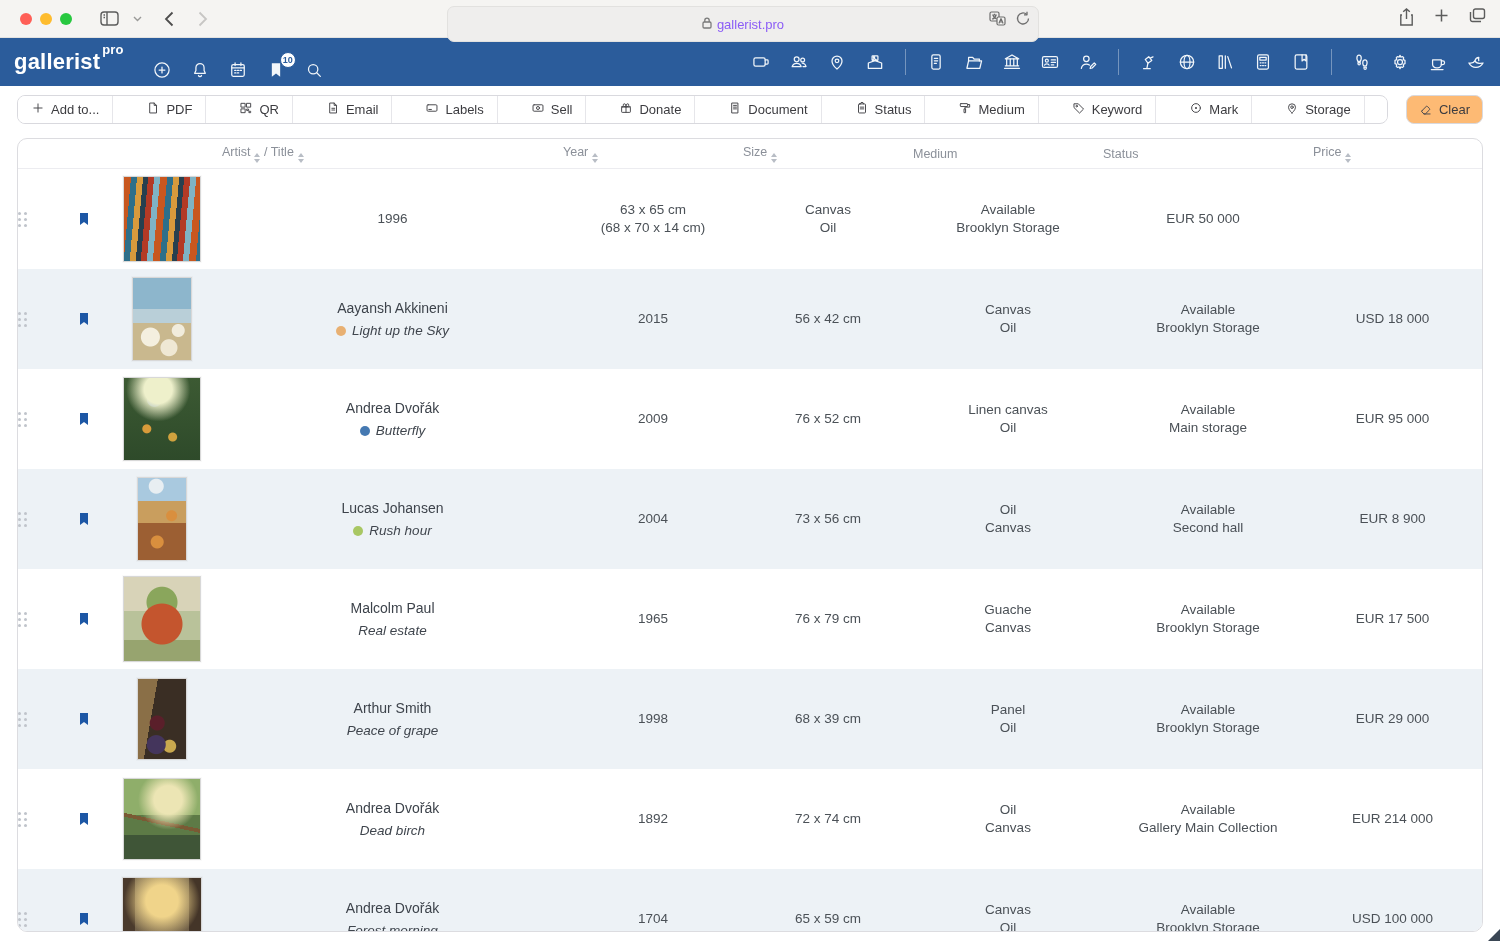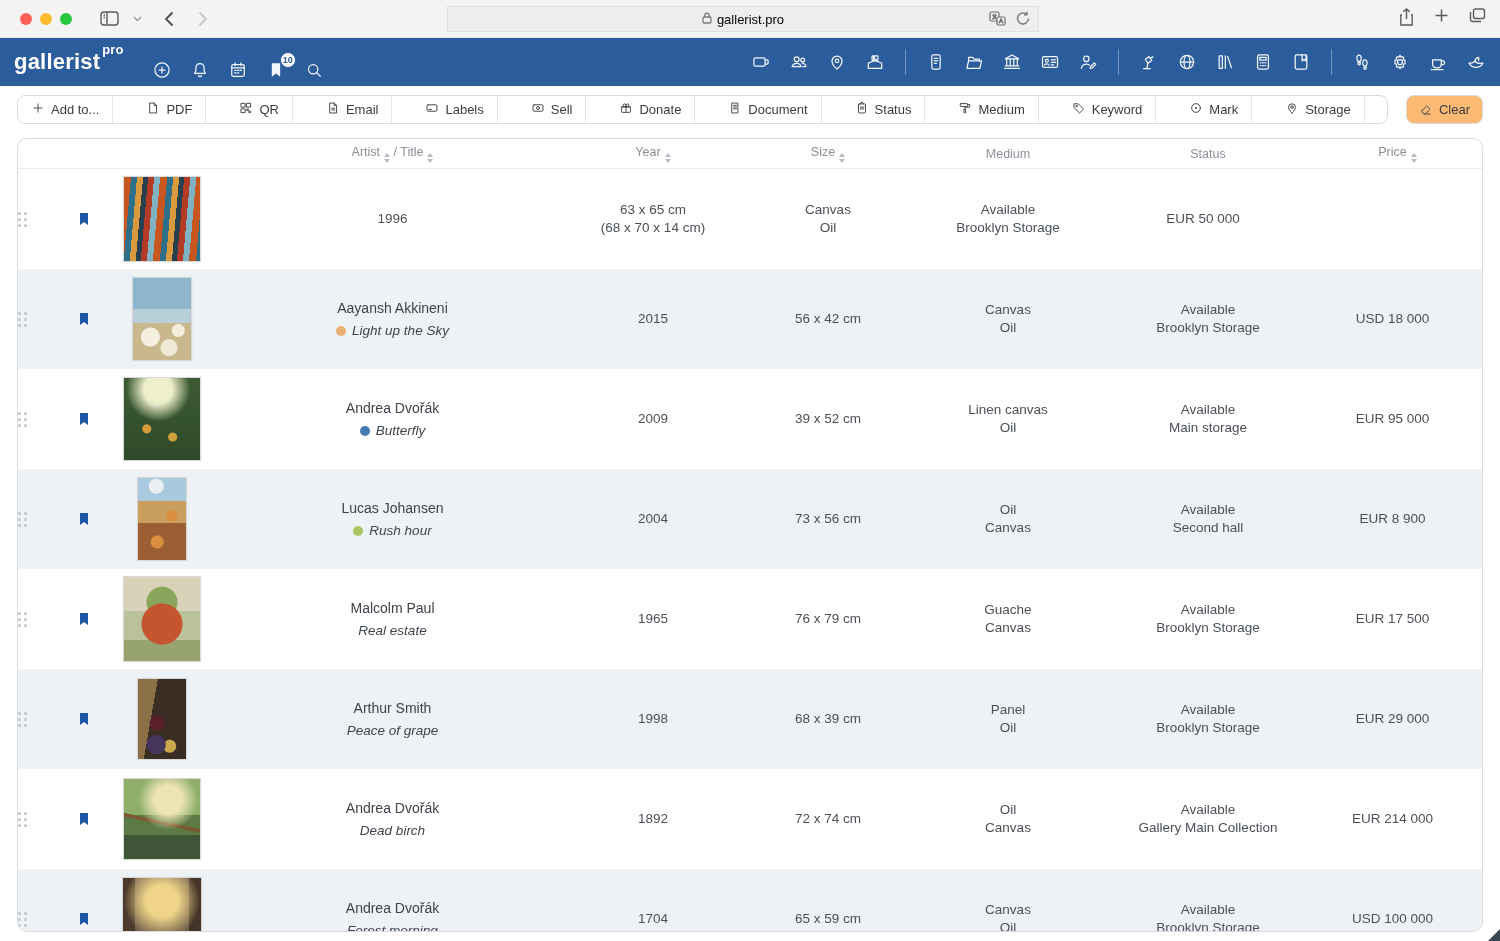--- a/index.html
+++ b/index.html
@@ -8,23 +8,23 @@
 
   
   .chrome { height:38px; background:#f5f4f2; display:flex; align-items:center; position:relative;
     border-bottom:1px solid #e3e2e0; }
   .traffic { display:flex; gap:8px; margin-left:20px; }
   .traffic span { width:12px; height:12px; border-radius:50%; display:block; }
   .t-red{background:#ff5f57}.t-yellow{background:#febc2e}.t-green{background:#28c840}
   .chrome-icons { display:flex; align-items:center; gap:14px; margin-left:28px; color:#5c5c5c; }
   .chrome-icons svg { display:block; }
   .fwd { color:#c7c6c4; }
-  .urlbar { position:absolute; left:447px; top:6px; width:592px; height:26px; background:#efeeed;
-    border:1px solid #e2e1df; border-radius:0; display:flex; align-items:center; justify-content:center;
-    font-size:13px; color:#000000; }
+  .urlbar { position:absolute; left:447px; top:6px; width:592px; height:36px; background:#efeeed;
+    border:1px solid #e2e1df; border-radius:7px; display:flex; align-items:center; justify-content:center;
+    font-size:13px; color:#8b5cf6; }
   .urlbar .lock { margin-right:5px; color:#7a7a7a; }
   .url-right { position:absolute; right:8px; top:4px; display:flex; gap:10px; color:#6d6d6d; }
   .chrome-right { position:absolute; right:14px; top:8px; display:flex; gap:20px; color:#5c5c5c; }
 
   
   .nav { height:48px; background:#2b5c9b; display:flex; align-items:center; padding:0 14px; color:#f2f6fa; }
   .logo { color:#fff; font-size:22px; font-weight:700; letter-spacing:.2px; line-height:1; cursor:default; }
   .logo sup { font-size:13px; font-weight:700; position:relative; top:-7px; left:2px; }
   .nav-left { display:flex; align-items:center; gap:18px; margin-left:30px;margin-top:16px; }
   .nav-right { display:flex; align-items:center; gap:18px; margin-left:auto; }
@@ -44,21 +44,21 @@
   .fbtn svg { color:#4a4a4e; }
   .clear-btn { height:29px; border:1px solid #d9d9de; border-radius:8px; background:#fdba74; display:flex;
     align-items:center; gap:6px; padding:0 12px; font-size:13px; color:#3c3c40; cursor:pointer; }
 
   
   .card { margin:14px 17px 0; height:794px; border:1px solid #dcdce0; border-radius:10px;
     background:#fff; overflow:hidden; }
   .thead, .trow { display:grid;
     grid-template-columns:48px 36px 120px 341px 180px 170px 190px 210px 1fr; align-items:center; }
   .thead { height:30px; border-bottom:1px solid #ececf0; color:#8b9099; font-size:12.5px; }
-  .th { text-align:center; }
+  .th { }
   .sort { display:inline-flex; flex-direction:column; gap:2px; margin-left:4px; vertical-align:-1px; }
   .sort i { display:block; width:0; height:0; border-left:3.5px solid transparent; border-right:3.5px solid transparent; }
   .sort .up { border-bottom:4px solid #b8bdc5; }
   .sort .dn { border-top:4px solid #b8bdc5; }
   .trow { height:100px; }
   .trow.alt { background:#edf2f6; }
   .cell { text-align:center; font-size:13.5px; color:#4b5157; line-height:18px; }
   .handle { display:grid; grid-template-columns:repeat(2,3px); grid-auto-rows:3px; gap:3px; margin:0 auto; cursor:grab; }
   .handle b { width:3px; height:3px; border-radius:50%; background:#c0c4cb; }
   .rowmark { display:flex; justify-content:center; cursor:pointer; color:#1d57a5; }
@@ -563,21 +563,21 @@
           <div class="artist-name">Andrea Dvořák</div>
           <div class="artwork-title">
             <span class="dot" style="background: rgb(69, 121, 178);"></span>
             <span>Butterfly</span>
           </div>
         </div>
         <div class="cell">
           <div>2009</div>
         </div>
         <div class="cell">
-          <div>39 x 52 cm</div>
+          <div>76 x 52 cm</div>
         </div>
         <div class="cell">
           <div>Linen canvas</div>
           <div>Oil</div>
         </div>
         <div class="cell">
           <div>Available</div>
           <div>Main storage</div>
         </div>
         <div class="cell price-cell">

